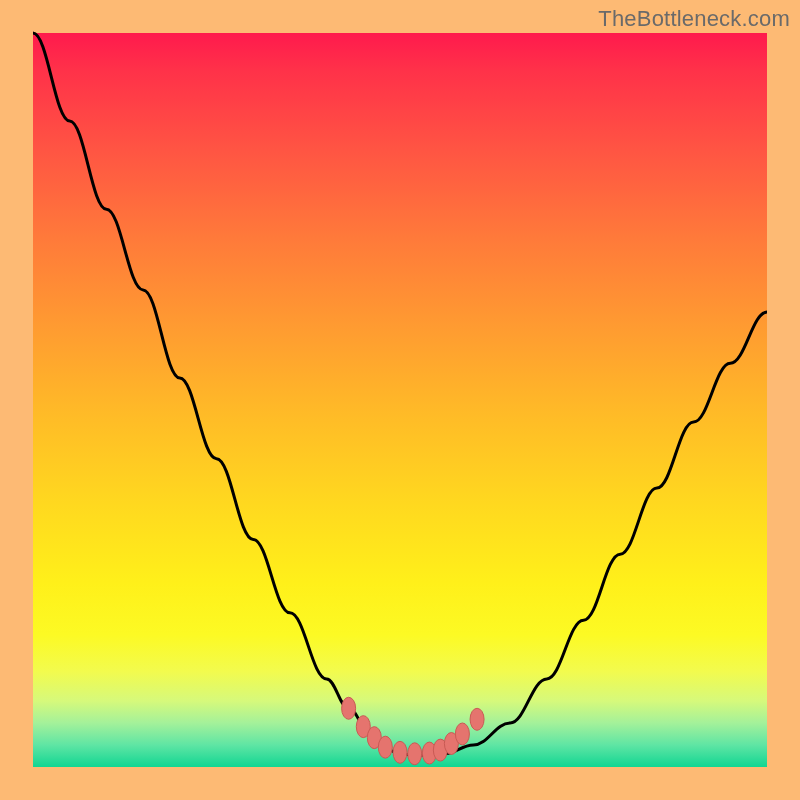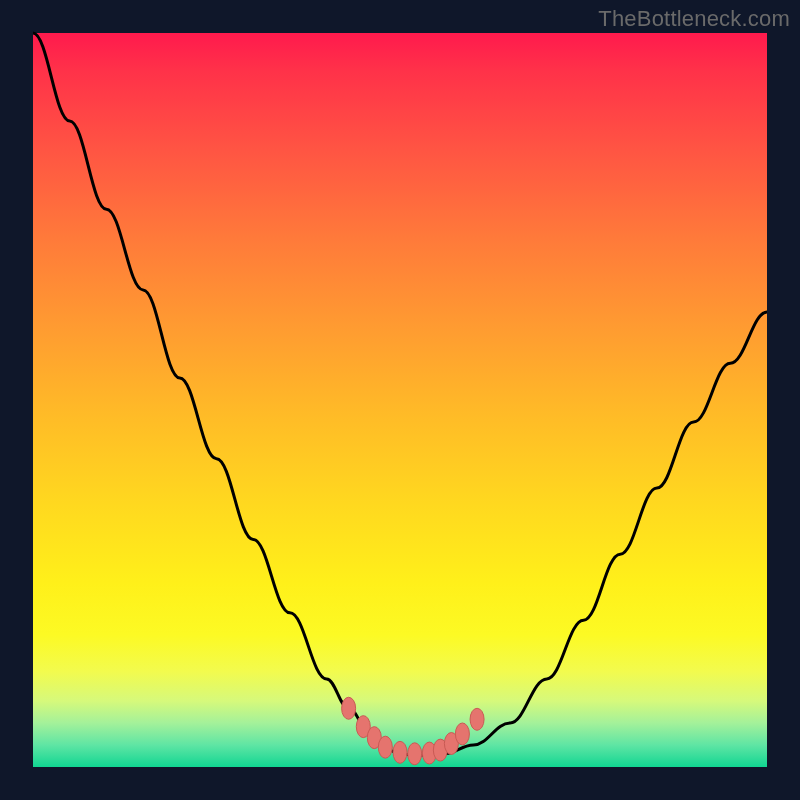--- a/index.html
+++ b/index.html
@@ -10,21 +10,21 @@
     background: #000;
     overflow: hidden;
     font-family: Arial, Helvetica, sans-serif;
   }
   .frame {
     position: absolute;
     top: 0;
     left: 0;
     width: 800px;
     height: 800px;
-    background: #0f172a;
+    background: #fdba74;
   }
   .plot {
     position: absolute;
     top: 33px;
     left: 33px;
     width: 734px;
     height: 734px;
     background: linear-gradient(
       to bottom,
       #ff1a4d 0%,

